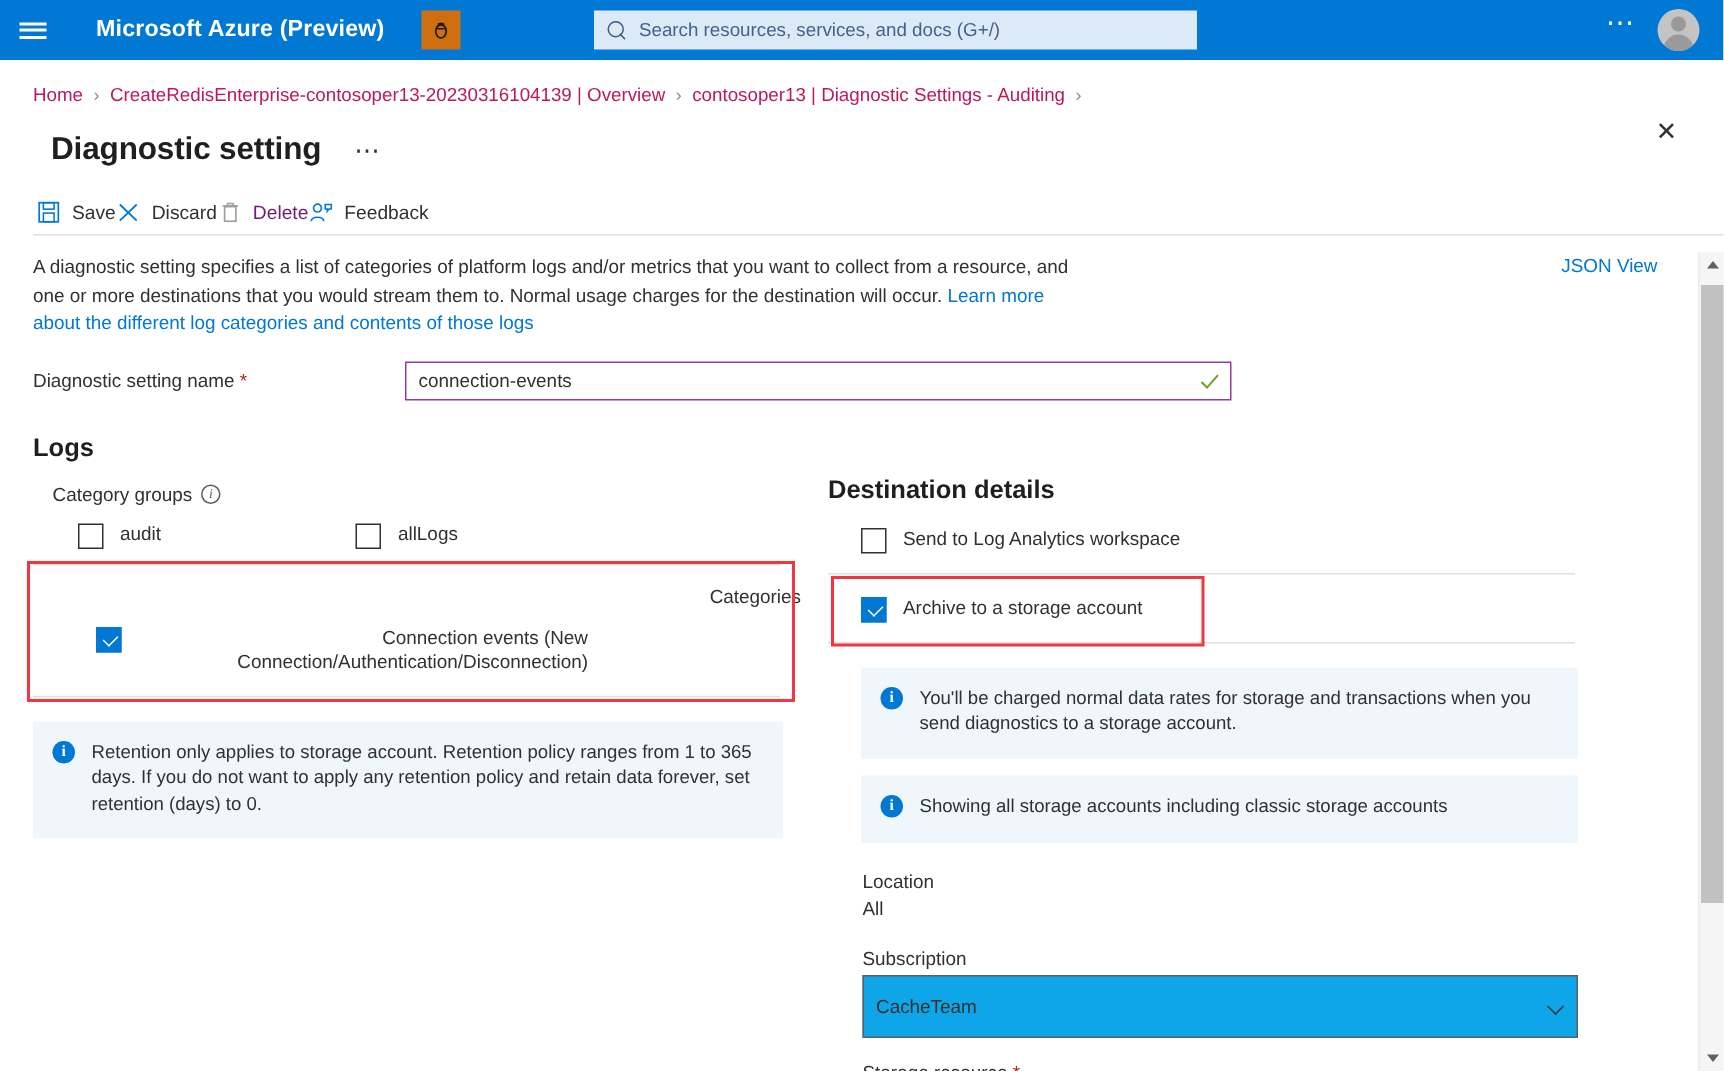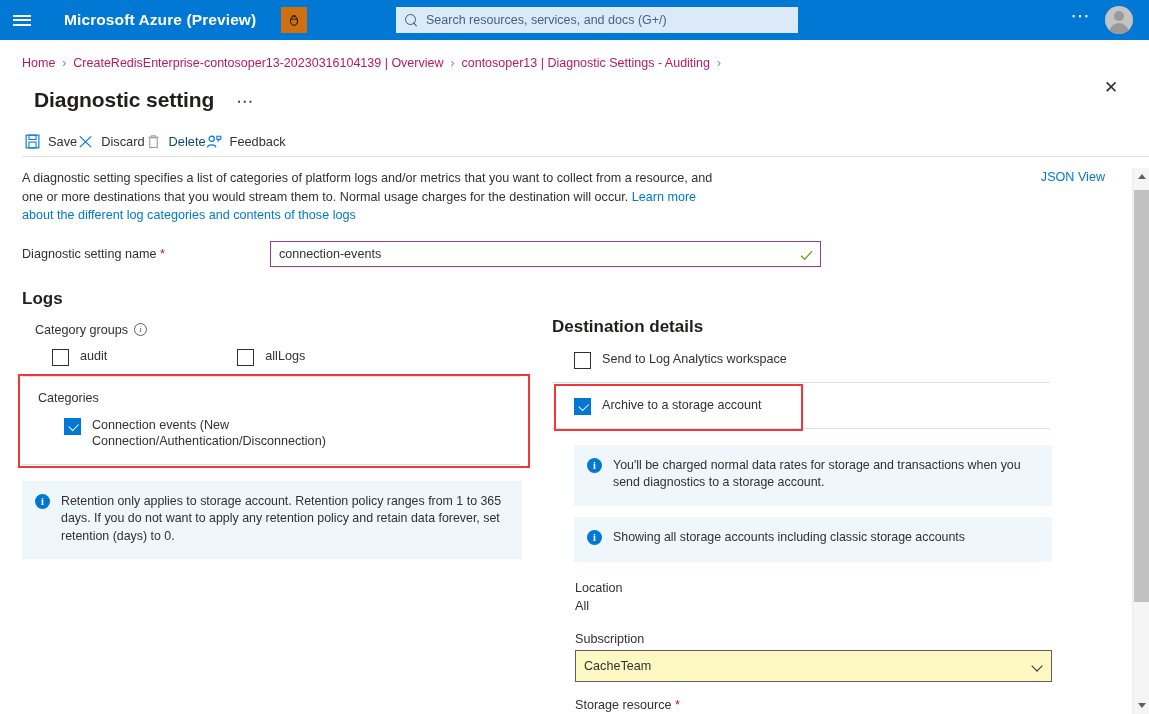--- a/index.html
+++ b/index.html
@@ -62,21 +62,21 @@
   .pagetitle { font-size: 21px; font-weight: 600; color: #201f1e; letter-spacing: -.1px; }
   .title-dots { color: #323130; font-size: 17px; margin-left: 22px; line-height: 0.6; letter-spacing:1px;}
   .close-x {
     position: absolute; right: 25px; top: -4px; width: 26px; height: 26px;
     display:flex; align-items:center; justify-content:center; color:#323130; font-size:17px;
   }
 
   
   .toolbar { display: flex; align-items: center; padding: 14px 0 0 24px; height: 44px; }
   .tbtn { display: flex; align-items: center; gap: 7px; font-size: 12.8px; color: #323130; cursor: pointer; }
-  .tbtn.disabled { color: #0c4a6e; cursor: default; }
+  .tbtn.disabled { color: #701a75; cursor: default; }
   .tbico { width: 17px; height: 17px; flex: none; display:flex; align-items:center; justify-content:center;}
   .tbico svg { display:block; }
   .tbdivider { height: 1px; background: #e1dfdd; margin: 0 0 0 22px; }
 
   
   .content { position: relative; padding: 0 0 0 22px; }
   .desc { font-size: 12.6px; color: #323130; line-height: 18.5px; width: 700px; padding-top: 12px;}
   .desc a { color: #0078d4; text-decoration: none; }
   .jsonview {
     position: absolute; right: 44px; top: 13px; font-size: 12.6px; color: #0078d4; cursor: pointer;
@@ -116,21 +116,21 @@
     border-left: 1.6px solid #fff; border-bottom: 1.6px solid #fff;
     transform: rotate(-45deg);
   }
   .cblabel { font-size: 12.6px; color: #323130; line-height: 16.5px; }
 
   .groups-row { display: flex; margin: 11px 0 0 30px; }
   .groups-row .cbrow:nth-child(2) { margin-left: 130px; }
 
   .hr { height: 1px; background: #e1dfdd; }
 
-  .cat-region { position: relative; margin-top: 10px; }
+  .cat-region { position: relative; margin-top: 10px; text-align: right; }
   .cat-inner { padding: 14px 0 0 16px; }
   .cat-title { font-size: 12.6px; color: #323130; }
   .cat-item { margin: 12px 0 0 26px; }
 
   .redbox {
     position: absolute; border: 2.5px solid #f1373d; pointer-events: none;
   }
 
   .infobox {
     background: #eff6fc; display: flex; gap: 11px; padding: 12px 14px 14px 13px;
@@ -139,21 +139,21 @@
   .ibico {
     width: 15px; height: 15px; border-radius: 50%; background: #0078d4; flex: none;
     color: #fff; font-size: 10.5px; font-weight: 700; text-align: center; line-height: 15px;
     font-family: "Liberation Serif", serif; margin-top: 1px;
   }
 
   .dest-row { display: flex; align-items: center; padding: 14px 0 13px 22px; }
   .fieldlabel { font-size: 12.6px; color: #323130; margin-bottom: 4px; }
   .fieldvalue { font-size: 12.6px; color: #323130; }
   .selectbox {
-    height: 32px; border: 1px solid #605e5c; background: #fef9c3; display: flex;
+    height: 42px; border: 1px solid #605e5c; background: #0ea5e9; display: flex;
     align-items: center; justify-content: space-between; padding: 0 8px 0 8px;
     font-size: 12.6px; color: #323130;
   }
   .chev { width: 10px; height: 10px; position: relative; }
   .chev::after {
     content:''; position:absolute; left:0; top:1px; width:7px; height:7px;
     border-right: 1.3px solid #323130; border-bottom: 1.3px solid #323130;
     transform: rotate(45deg);
   }
 

